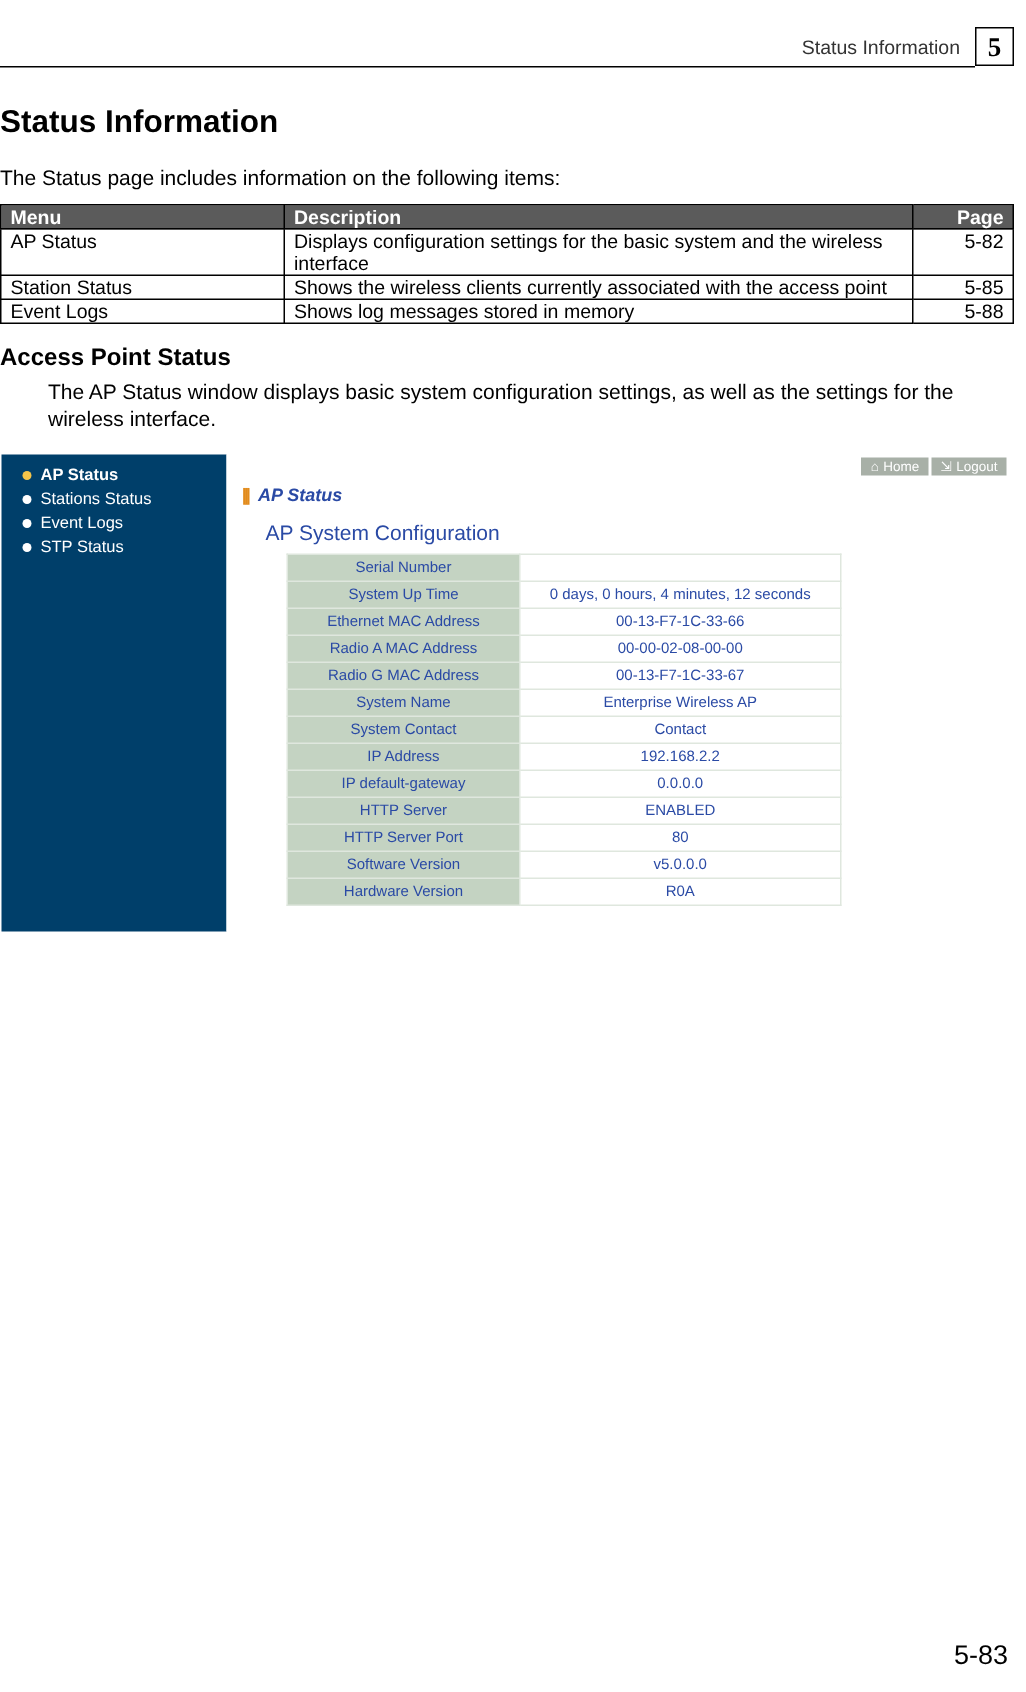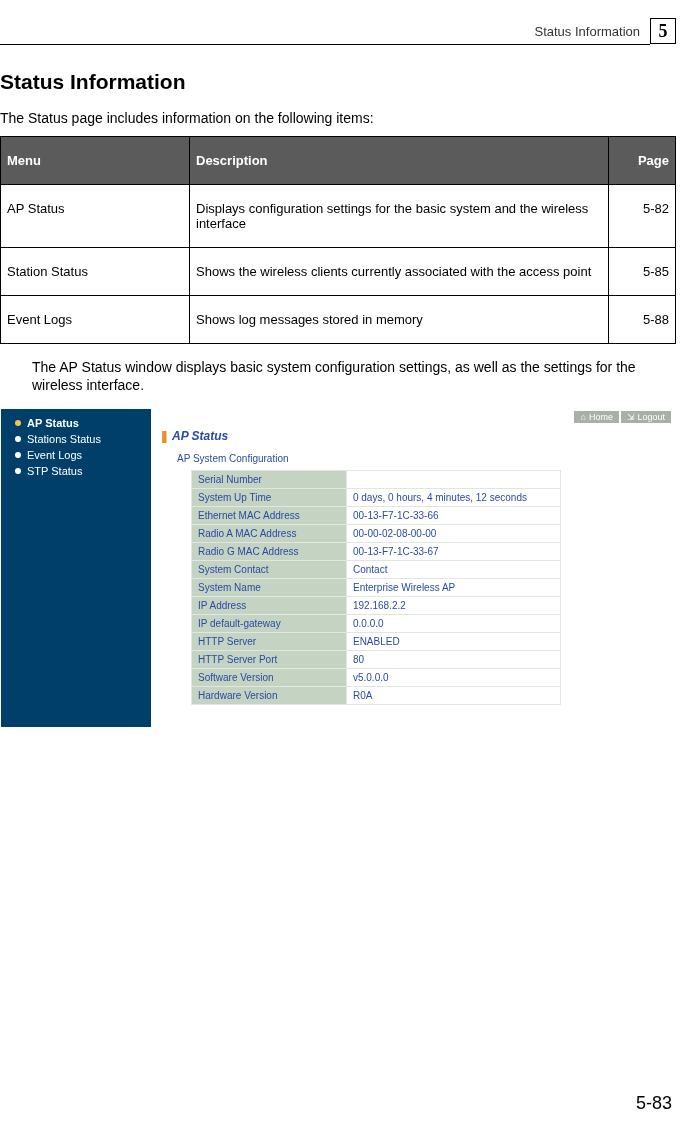--- a/index.html
+++ b/index.html
@@ -55,21 +55,21 @@
       margin-bottom: 10px;
     }
     table.menu-table {
       border-collapse: collapse;
       width: 100%;
       font-size: 13px;
       margin-bottom: 14px;
     }
     table.menu-table th, table.menu-table td {
       border: 1px solid #000;
-      padding: 16px 6px;
+      padding: 0 6px;
       vertical-align: top;
       text-align: left;
     }
     table.menu-table th {
       background: #5b5b5b;
       color: #fff;
       font-weight: bold;
     }
     table.menu-table th:nth-child(1), table.menu-table td:nth-child(1) { width: 28%; }
     table.menu-table th:nth-child(3), table.menu-table td:nth-child(3) { width: 10%; text-align: right; }
@@ -138,43 +138,43 @@
       font-style: italic;
     }
     .panel-title .marker {
       color: #e28b1c;
       font-weight: bold;
       letter-spacing: -2px;
       margin-right: 4px;
     }
     .section-title {
       color: #2a4aa5;
-      font-size: 10px;
+      font-size: 14px;
       padding: 2px 0 6px 26px;
     }
     table.config {
       margin-left: 40px;
       border-collapse: collapse;
       font-size: 10px;
       width: 370px;
     }
     table.config td {
       border: 1px solid #dfe7de;
       padding: 2px 6px;
       height: 18px;
     }
     table.config td:first-child {
       background: #c4d3c2;
       color: #2a4aa5;
-      text-align: left;
+      text-align: center;
       width: 42%;
     }
     table.config td:last-child {
       color: #2a4aa5;
-      text-align: left;
+      text-align: center;
     }
     .page-num {
       position: absolute;
       bottom: 14px;
       right: 12px;
       font-size: 18px;
     }
   </style>
 </head>
 <body>
@@ -209,20 +209,21 @@
           <td>5-85</td>
         </tr>
         <tr>
           <td>Event Logs</td>
           <td>Shows log messages stored in memory</td>
           <td>5-88</td>
         </tr>
       </tbody>
   </table>
 
+  <h2>Access Point Status</h2>
   <p class="sub-intro">The AP Status window displays basic system configuration settings, as well as the settings for the wireless interface.</p>
 
   <div class="shot">
     <div class="sidebar" id="sidebar">
         <div class="sidebar-item active">
           <span class="bullet active"></span>
           <span>AP Status</span>
         </div>
         <div class="sidebar-item">
           <span class="bullet"></span>
@@ -269,26 +270,26 @@
             </tr>
             <tr>
               <td>Radio A MAC Address</td>
               <td>00-00-02-08-00-00</td>
             </tr>
             <tr>
               <td>Radio G MAC Address</td>
               <td>00-13-F7-1C-33-67</td>
             </tr>
             <tr>
+              <td>System Name</td>
+              <td>Enterprise Wireless AP</td>
+            </tr>
+            <tr>
               <td>System Contact</td>
               <td>Contact</td>
-            </tr>
-            <tr>
-              <td>System Name</td>
-              <td>Enterprise Wireless AP</td>
             </tr>
             <tr>
               <td>IP Address</td>
               <td>192.168.2.2</td>
             </tr>
             <tr>
               <td>IP default-gateway</td>
               <td>0.0.0.0</td>
             </tr>
             <tr>

